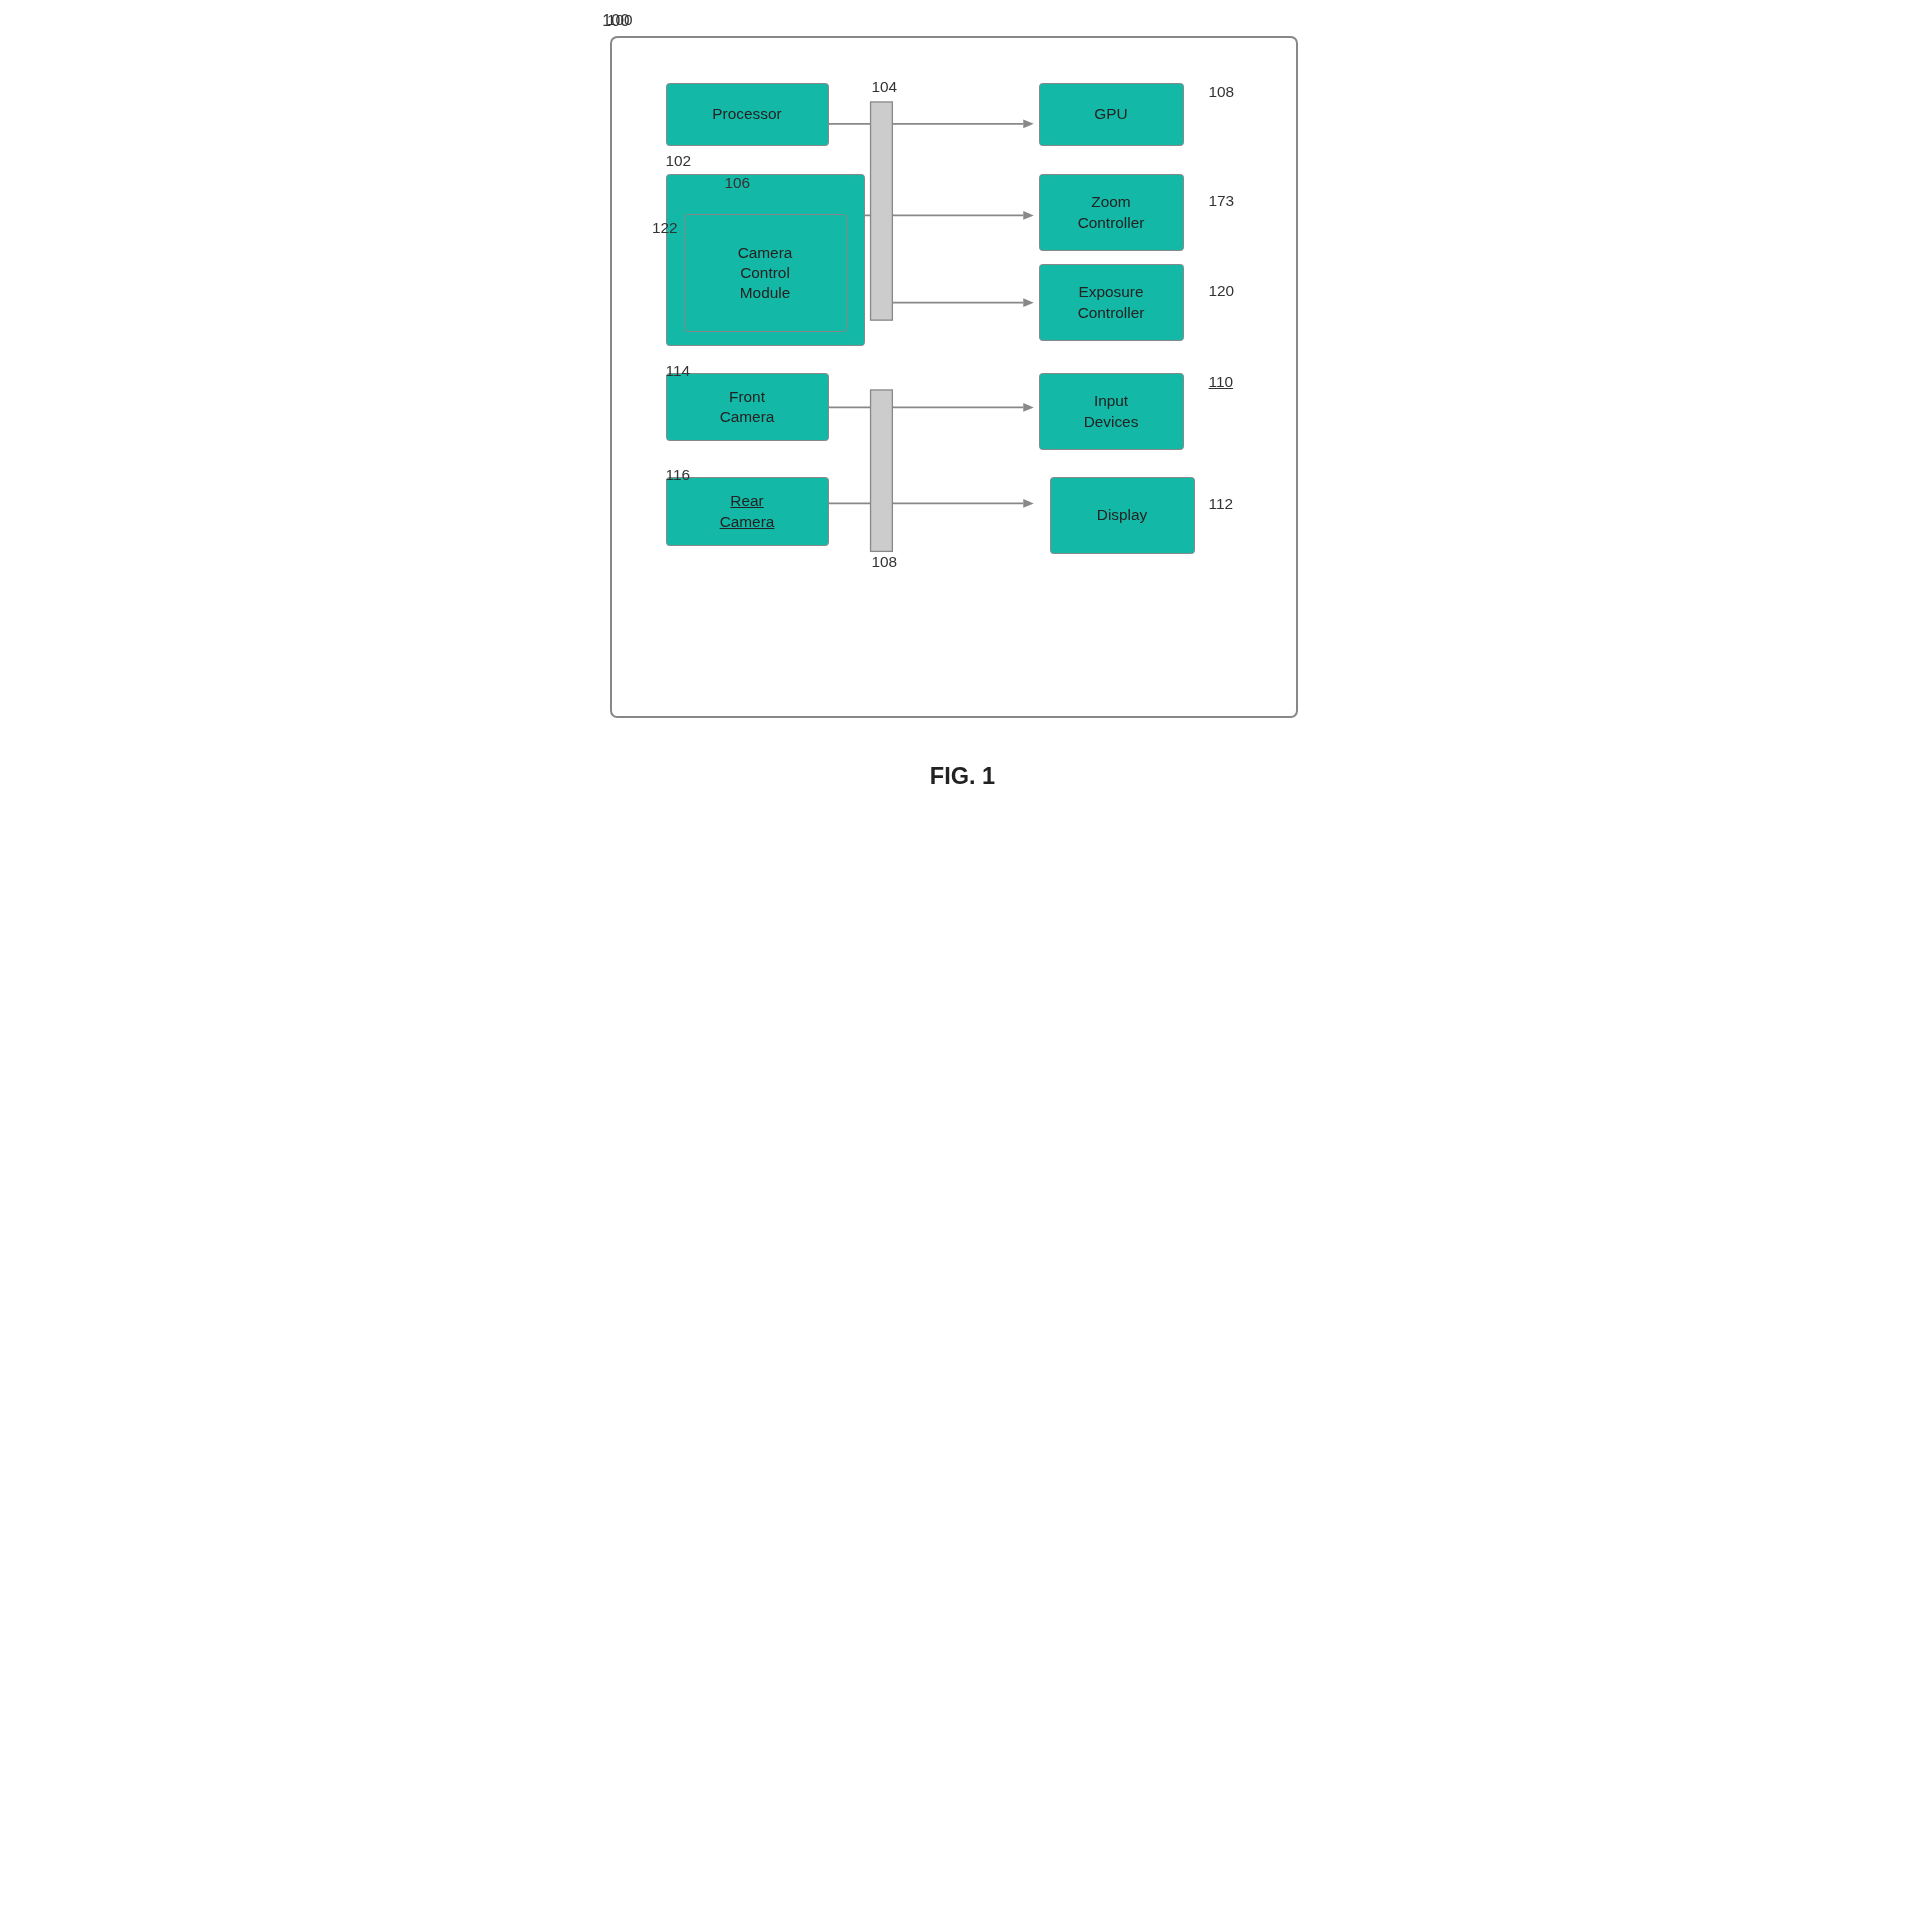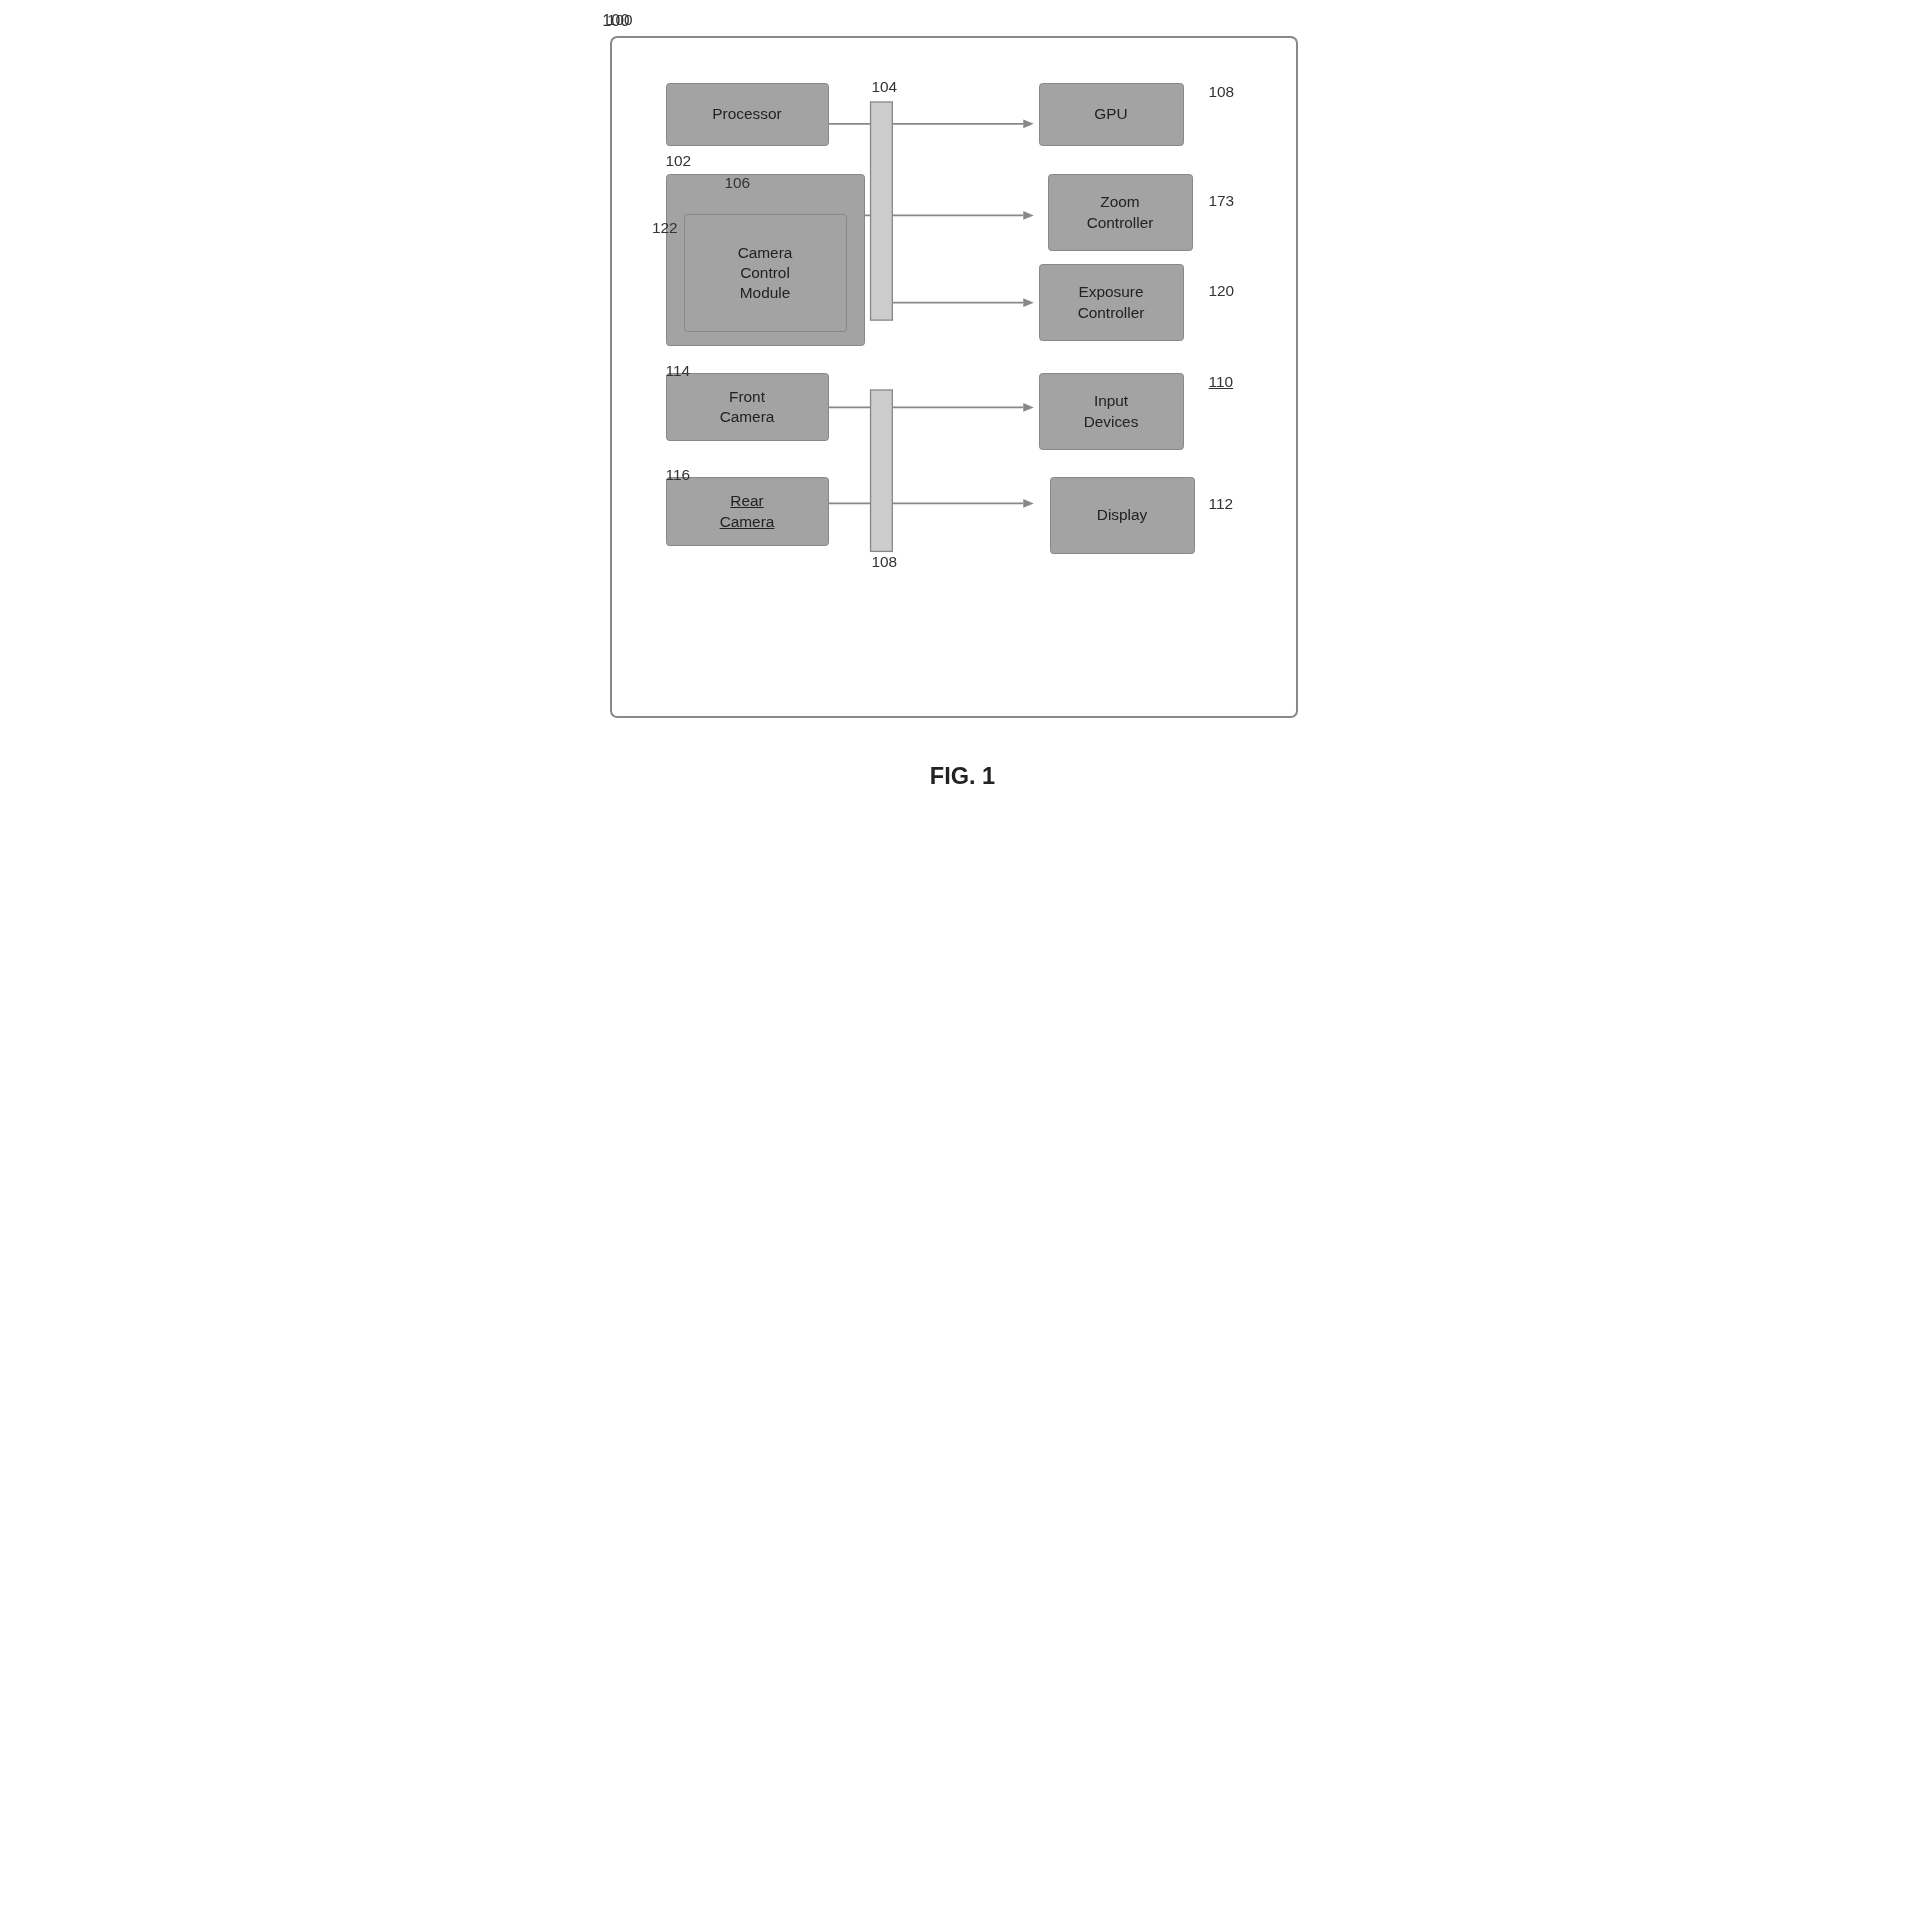--- a/index.html
+++ b/index.html
@@ -27,21 +27,21 @@
       width: 100%; height: 100%;
       overflow: visible;
       pointer-events: none;
     }
 
     
     .box {
       position: absolute;
       border: 1.8px solid #888;
       border-radius: 3.6px;
-      background: #a3a3a3;
+      background: #14b8a6;
       display: flex;
       align-items: center;
       justify-content: center;
       text-align: center;
       font-size: 15.4px;
       color: #222;
       line-height: 1.3;
       padding: 7.2px;
     }
 
@@ -134,21 +134,21 @@
         <span style="white-space:pre-line;">Rear
 Camera</span>
       </div>
 
       <span class="ref" style="left:18px; top:401px;">116</span>
 
       <div class="box" style="left:391px; top:18px; width:145px; height:63px;">
         <span>GPU</span>
       </div>
 
-      <div class="box" style="left:400px; top:109px; width:145px; height:77px;">
+      <div class="box" style="left:391px; top:109px; width:145px; height:77px;">
         <span style="white-space:pre-line;">Zoom
 Controller</span>
       </div>
 
       <div class="box" style="left:391px; top:199px; width:145px; height:77px;justify-content:center;">
         <span style="white-space:pre-line;">Exposure
 Controller</span>
       </div>
 
       <div class="box" style="left:391px; top:308px; width:145px; height:77px;">

